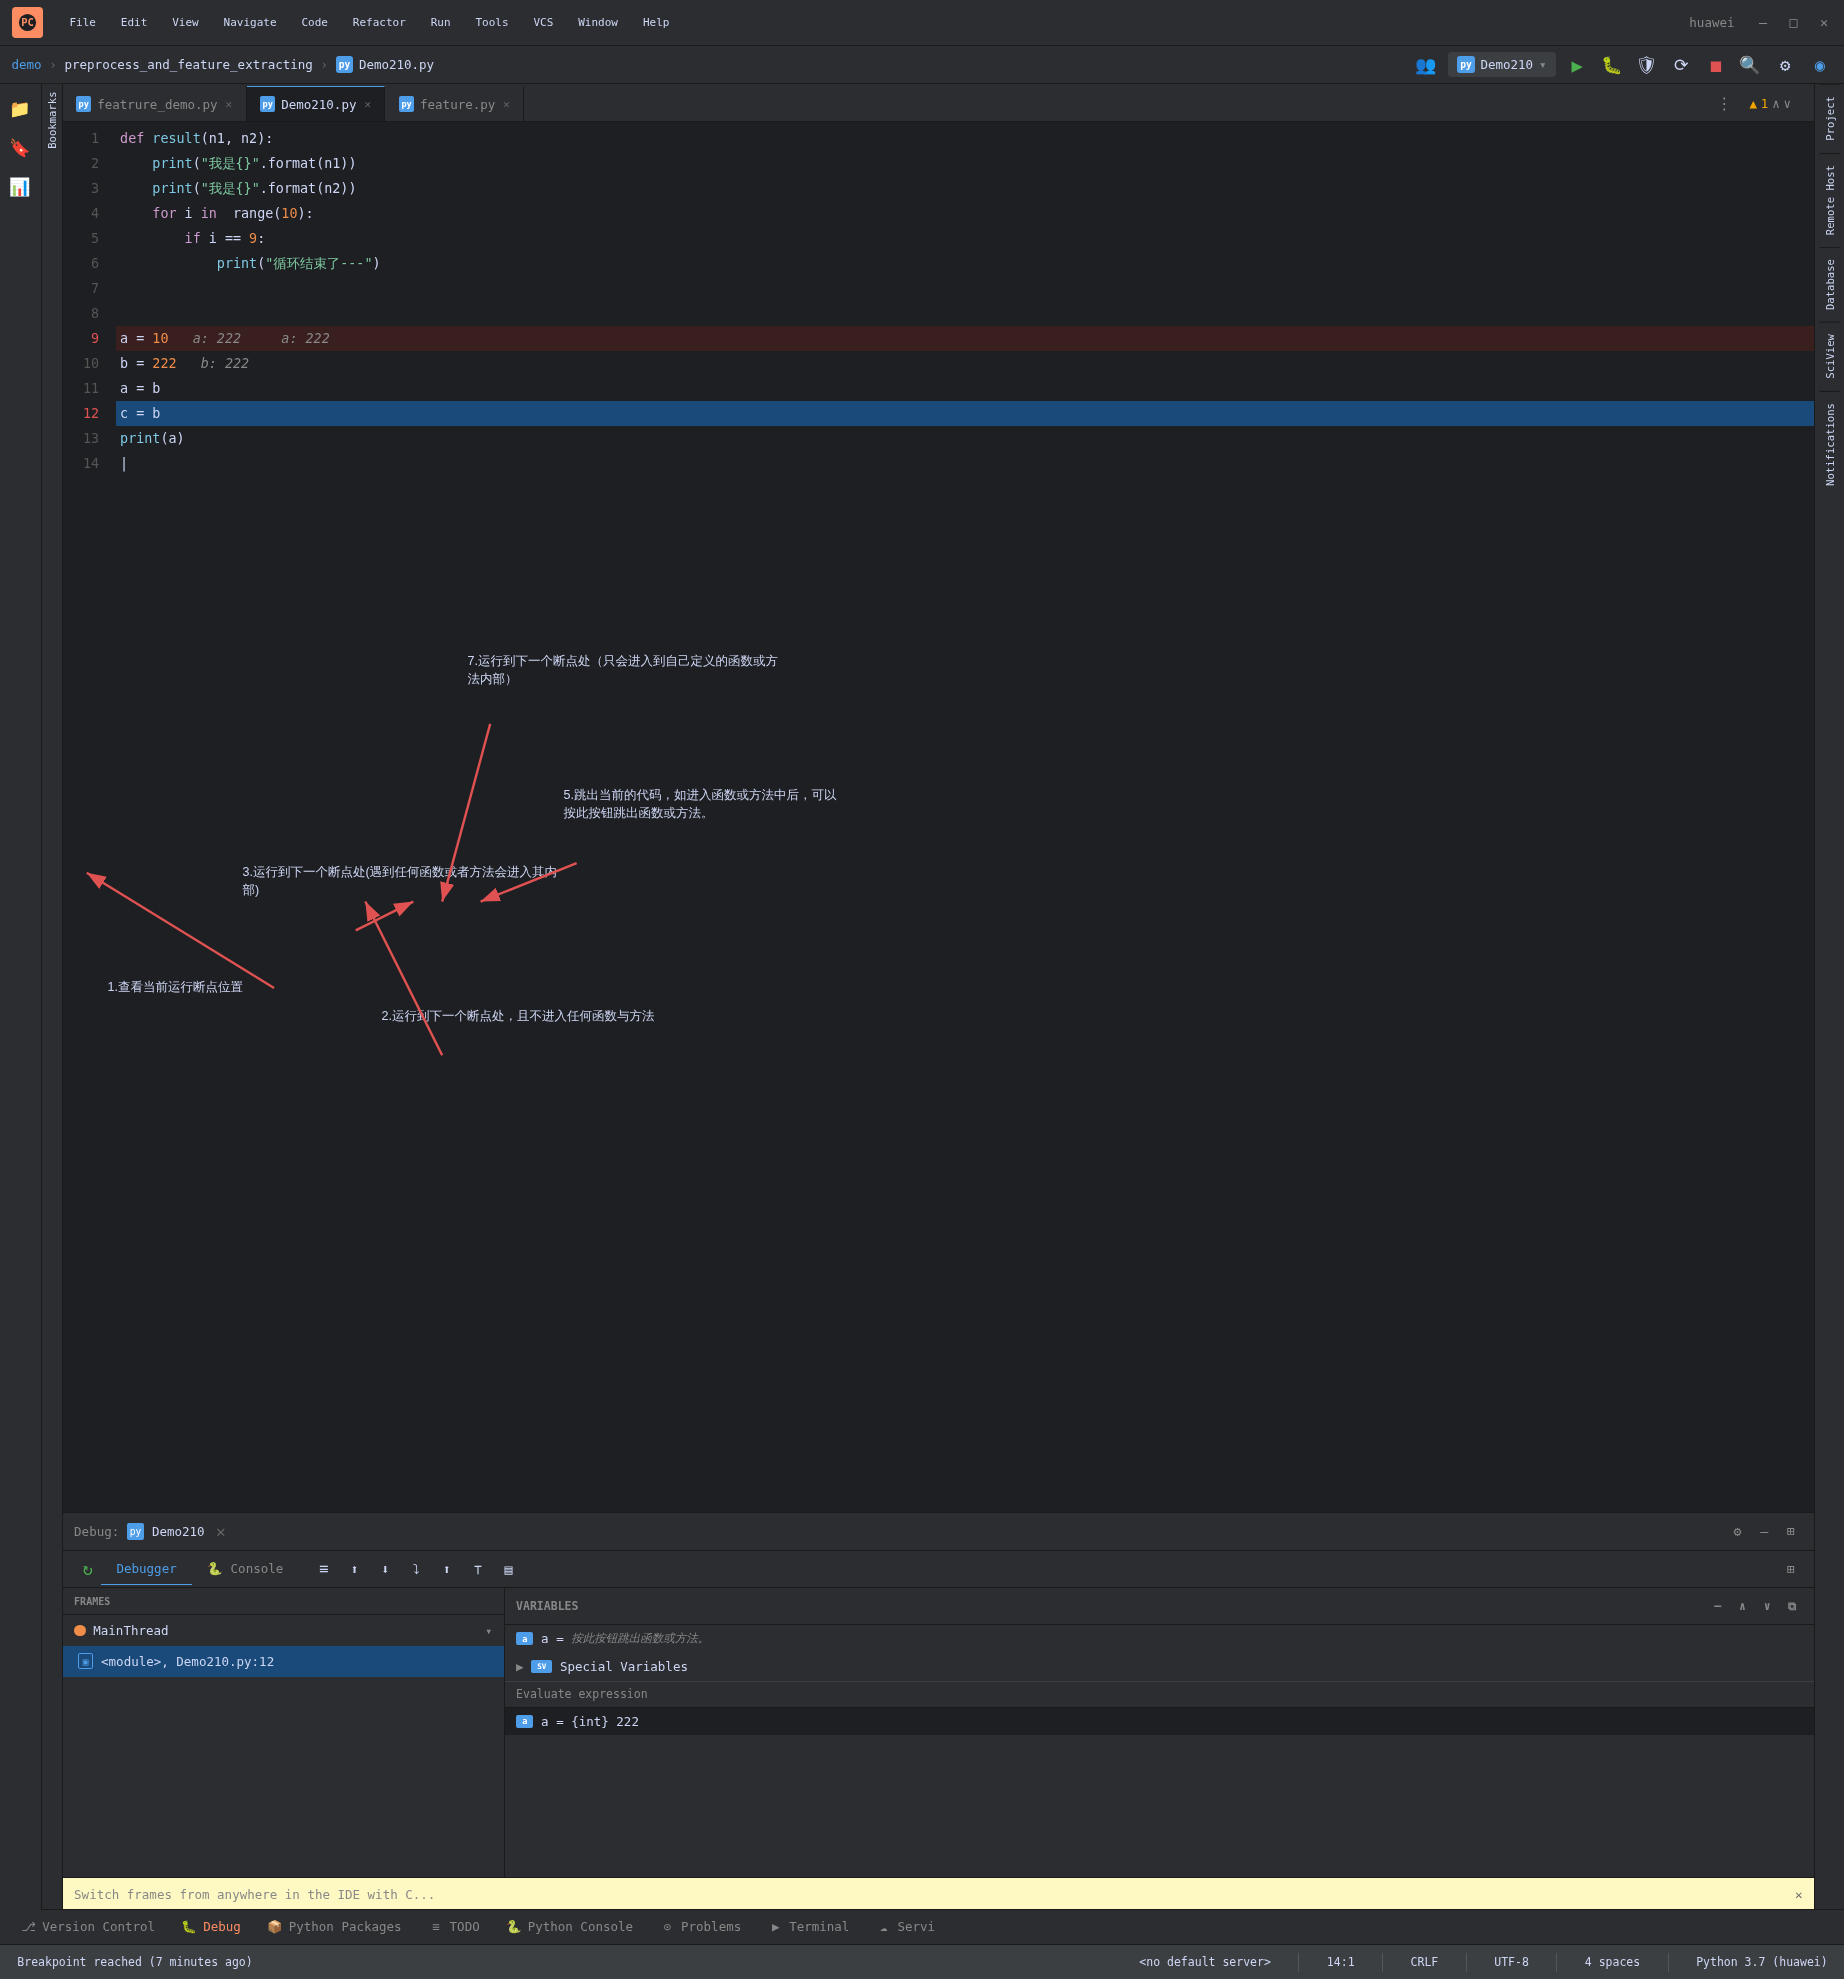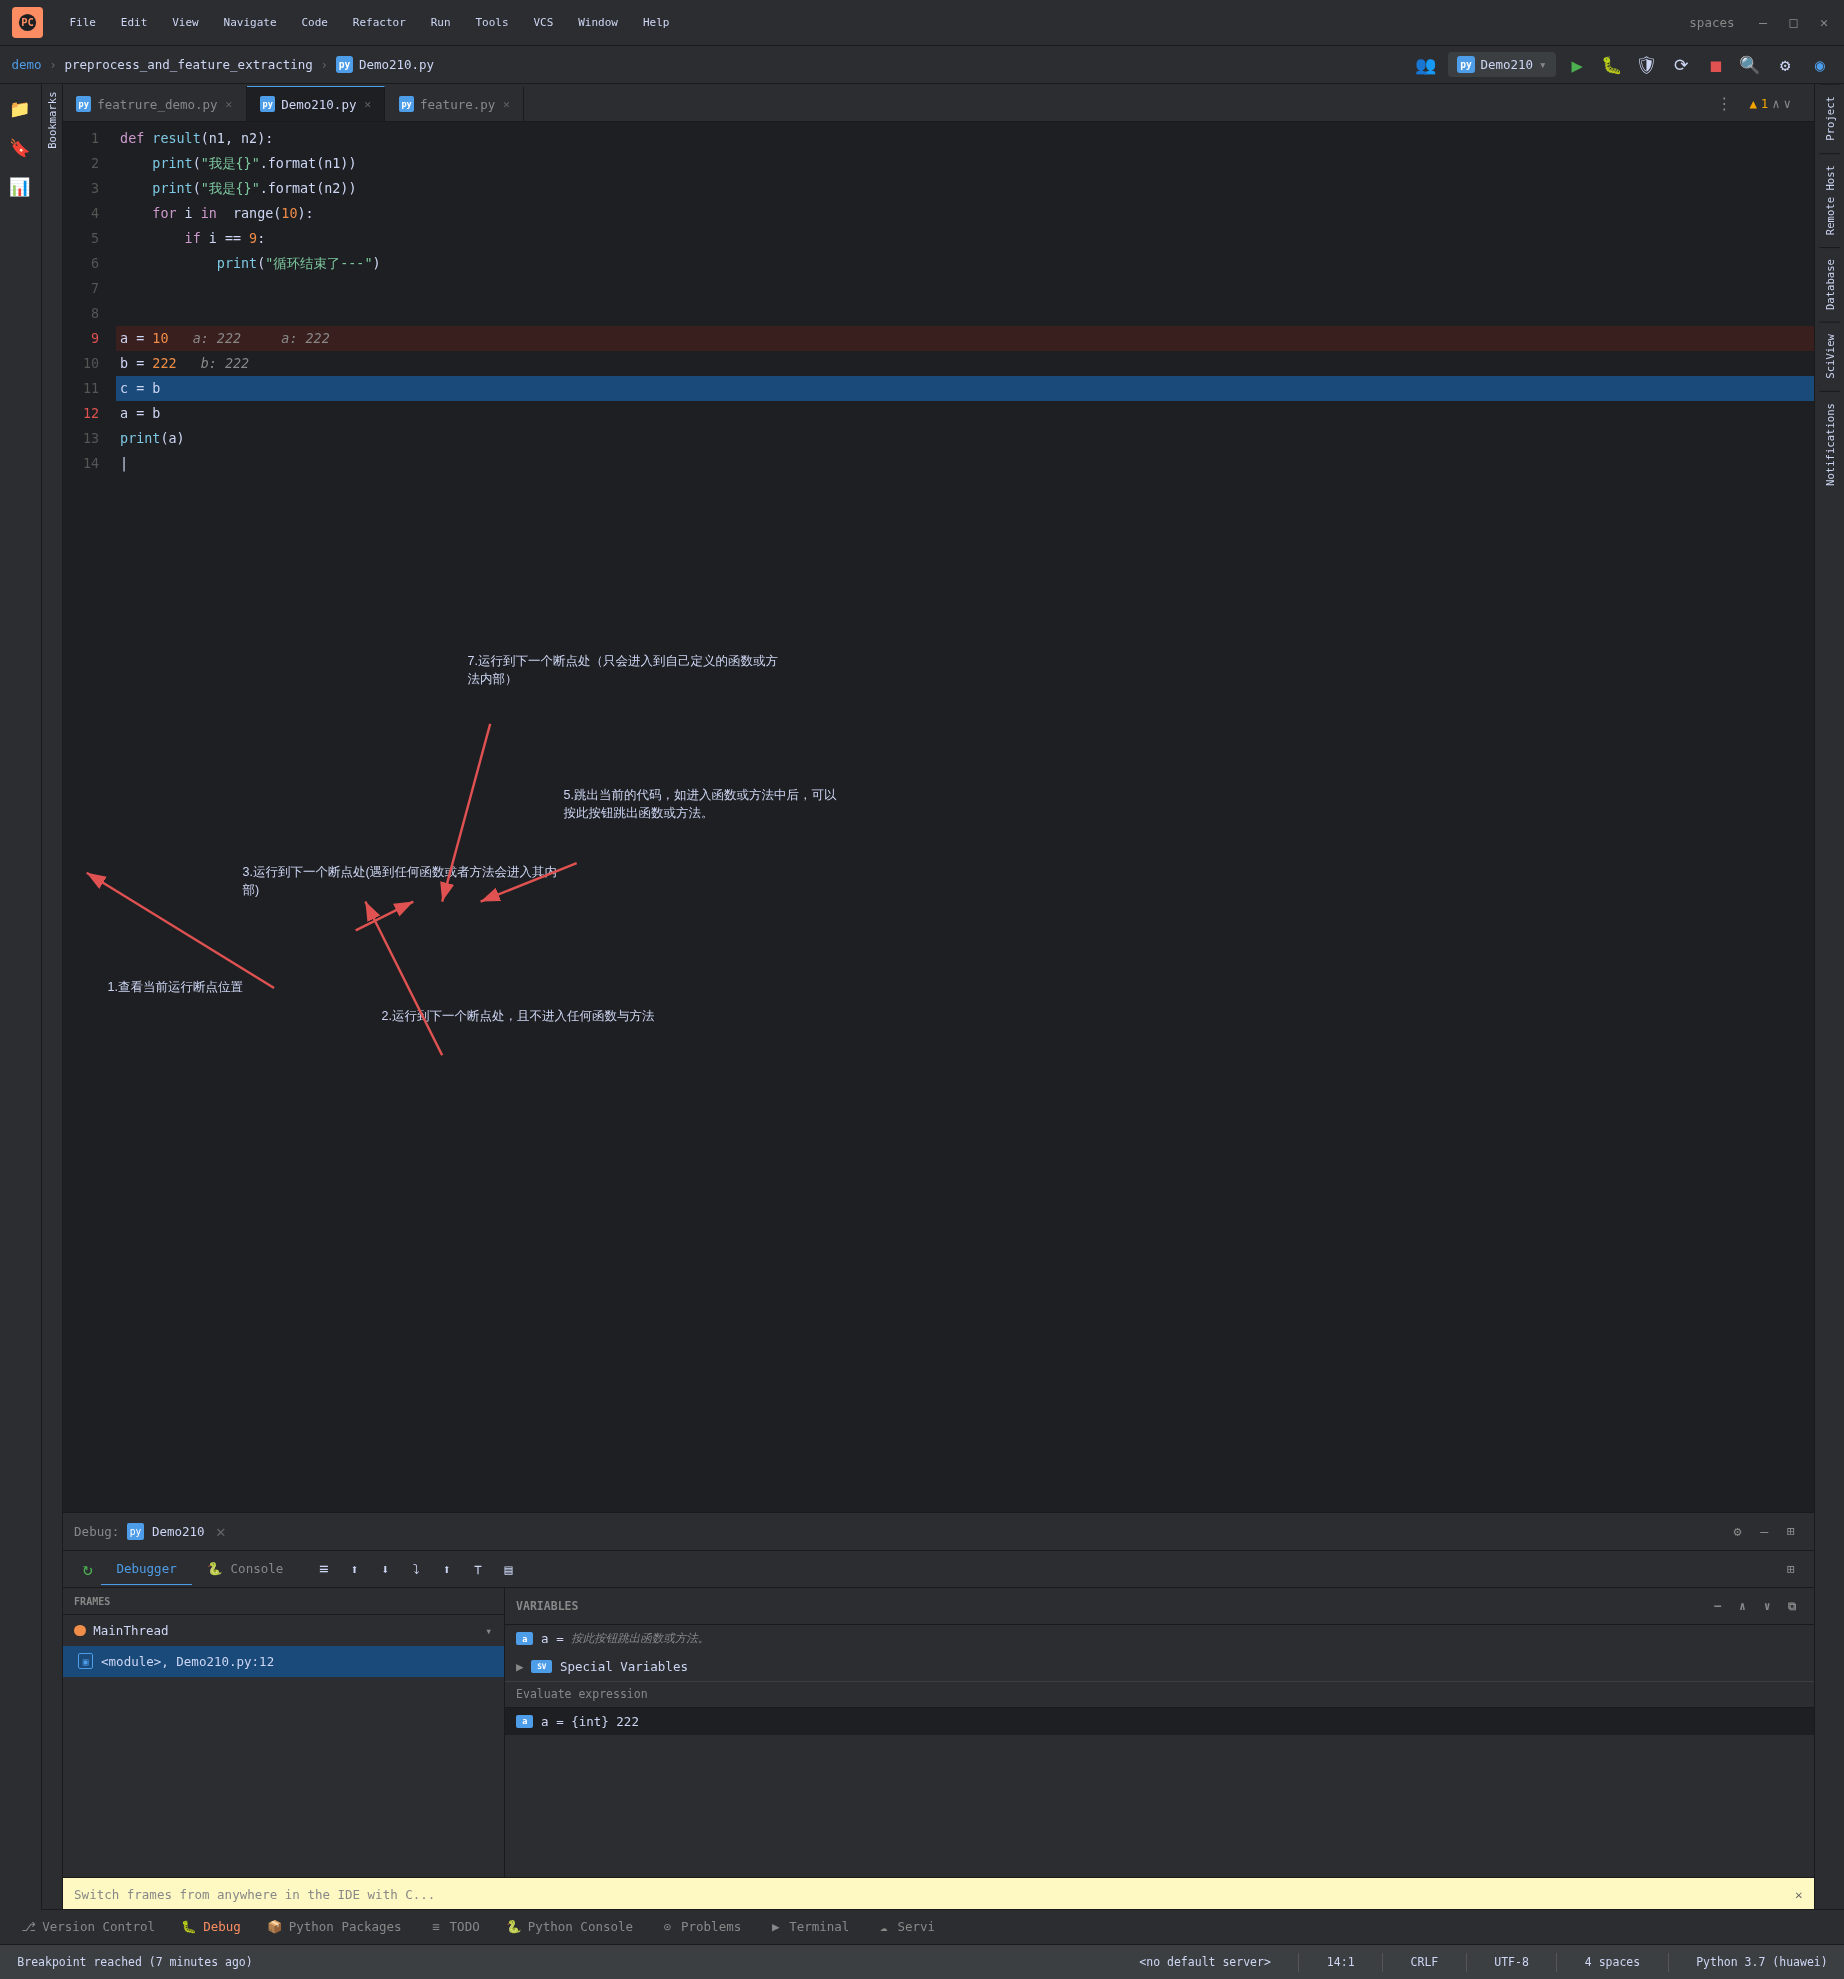--- a/index.html
+++ b/index.html
@@ -613,21 +613,21 @@
     <span class="menu-item">View</span>
     <span class="menu-item">Navigate</span>
     <span class="menu-item">Code</span>
     <span class="menu-item">Refactor</span>
     <span class="menu-item">Run</span>
     <span class="menu-item">Tools</span>
     <span class="menu-item">VCS</span>
     <span class="menu-item">Window</span>
     <span class="menu-item">Help</span>
   </div>
-  <div class="window-title">spaces</div>
+  <div class="window-title">huawei</div>
   <div class="window-controls">
     <span class="win-btn">—</span>
     <span class="win-btn">□</span>
     <span class="win-btn">✕</span>
   </div>
 </div>
 
 <div id="breadcrumb">
   <span style="color:#4e9de8;">demo</span>
   <span class="bc-sep">›</span>
@@ -743,28 +743,28 @@
 
         <div class="code-line highlighted" style="position:relative;">
           
           <span style="color:#cdd6f4;">a = </span><span class="num">10</span><span style="color:#888;font-style:italic;">   a: 222     a: 222</span>
         </div>
 
         <div class="code-line">
           <span style="color:#cdd6f4;">b = </span><span class="num">222</span><span style="color:#888;font-style:italic;">   b: 222</span>
         </div>
 
+        <div class="code-line" style="position:relative;">
+          
+          <span style="color:#cdd6f4;">a = b</span>
+        </div>
+
         <div class="code-line selected" style="position:relative;">
           
           <span style="color:#cdd6f4;">c = b</span>
-        </div>
-
-        <div class="code-line" style="position:relative;">
-          
-          <span style="color:#cdd6f4;">a = b</span>
         </div>
 
         <div class="code-line">
           <span class="fn" style="color:#7ec8e3;">print</span><span style="color:#cdd6f4;">(a)</span>
         </div>
 
         <div class="code-line">
           <span style="color:#cdd6f4;">|</span>
         </div>
       </div>

